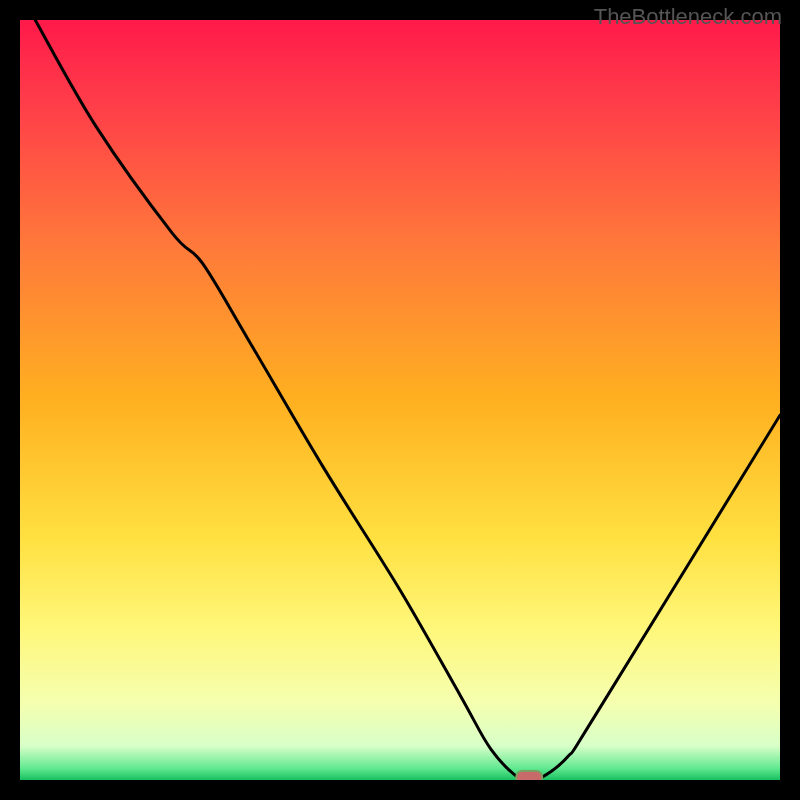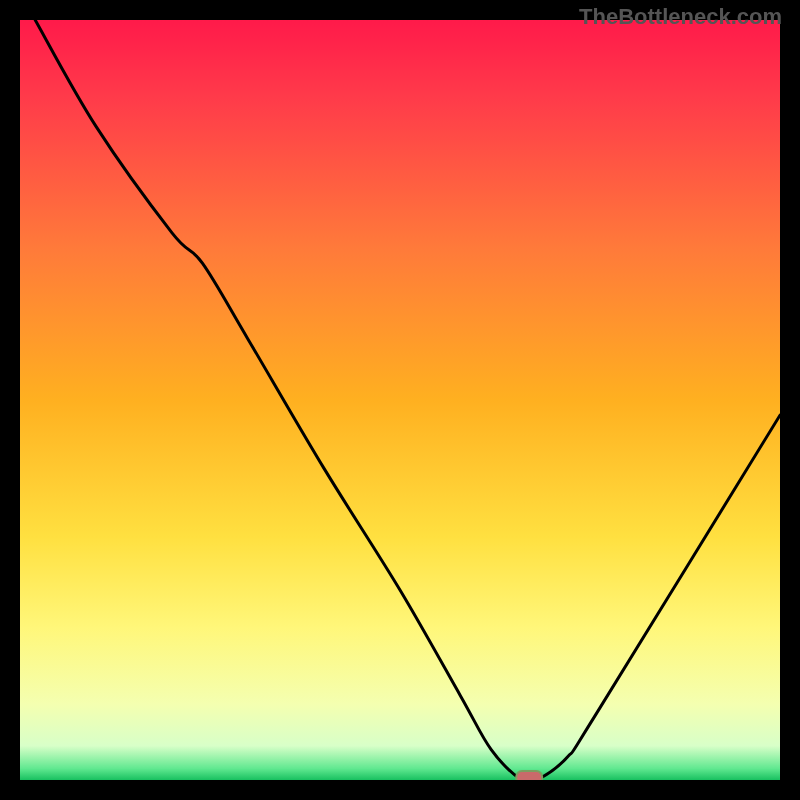--- a/index.html
+++ b/index.html
@@ -10,21 +10,21 @@
     background: #000;
     position: relative;
     font-family: Arial, Helvetica, sans-serif;
   }
   .watermark {
     position: absolute;
     top: 4px;
     right: 18px;
     color: #555;
     font-size: 22px;
-    font-weight: 700;
+    font-weight: 400;
     z-index: 10;
   }
   .plot-frame {
     position: absolute;
     left: 20px;
     top: 20px;
     width: 760px;
     height: 760px;
     background: #000;
   }

